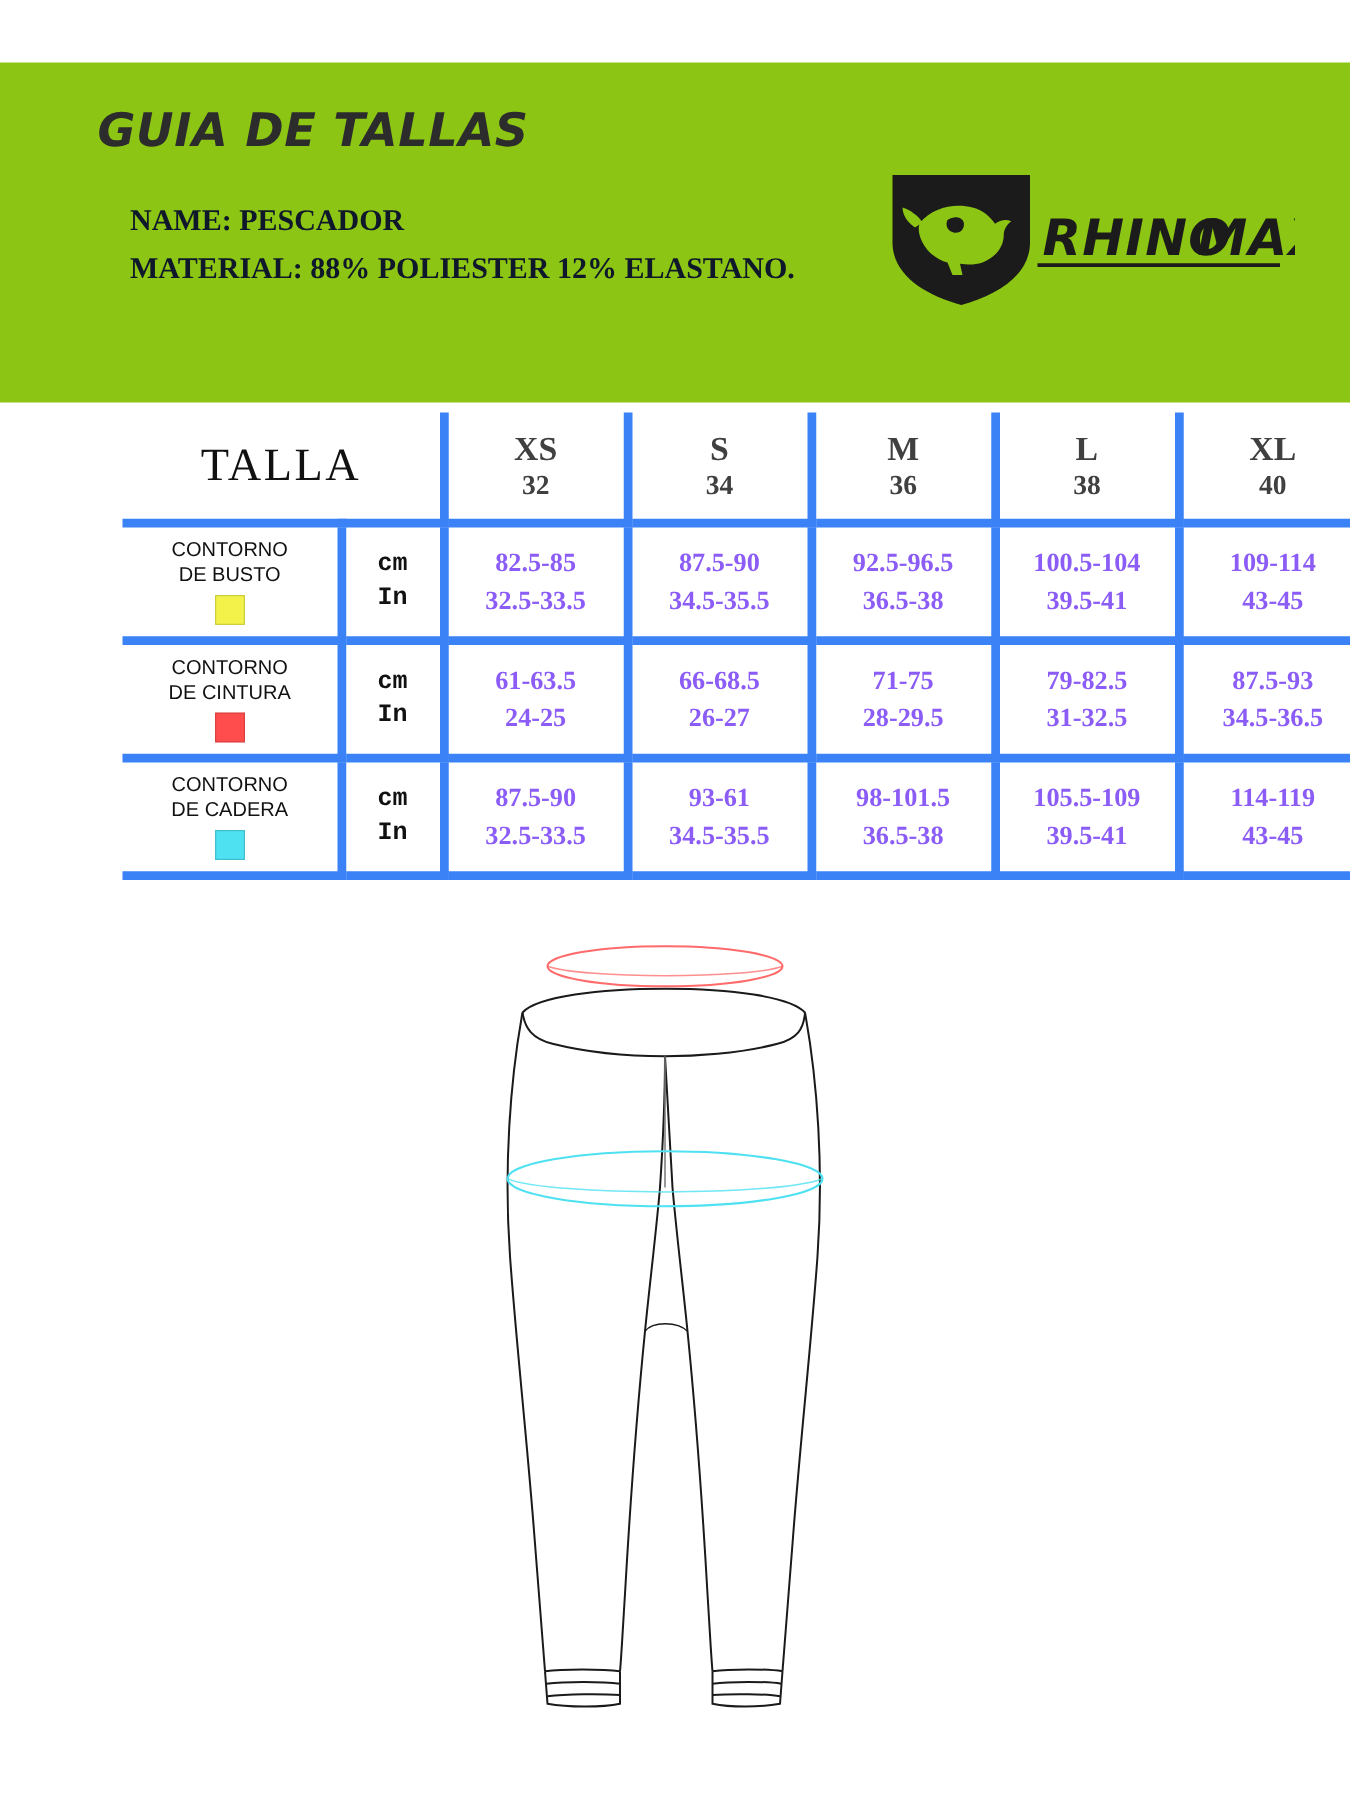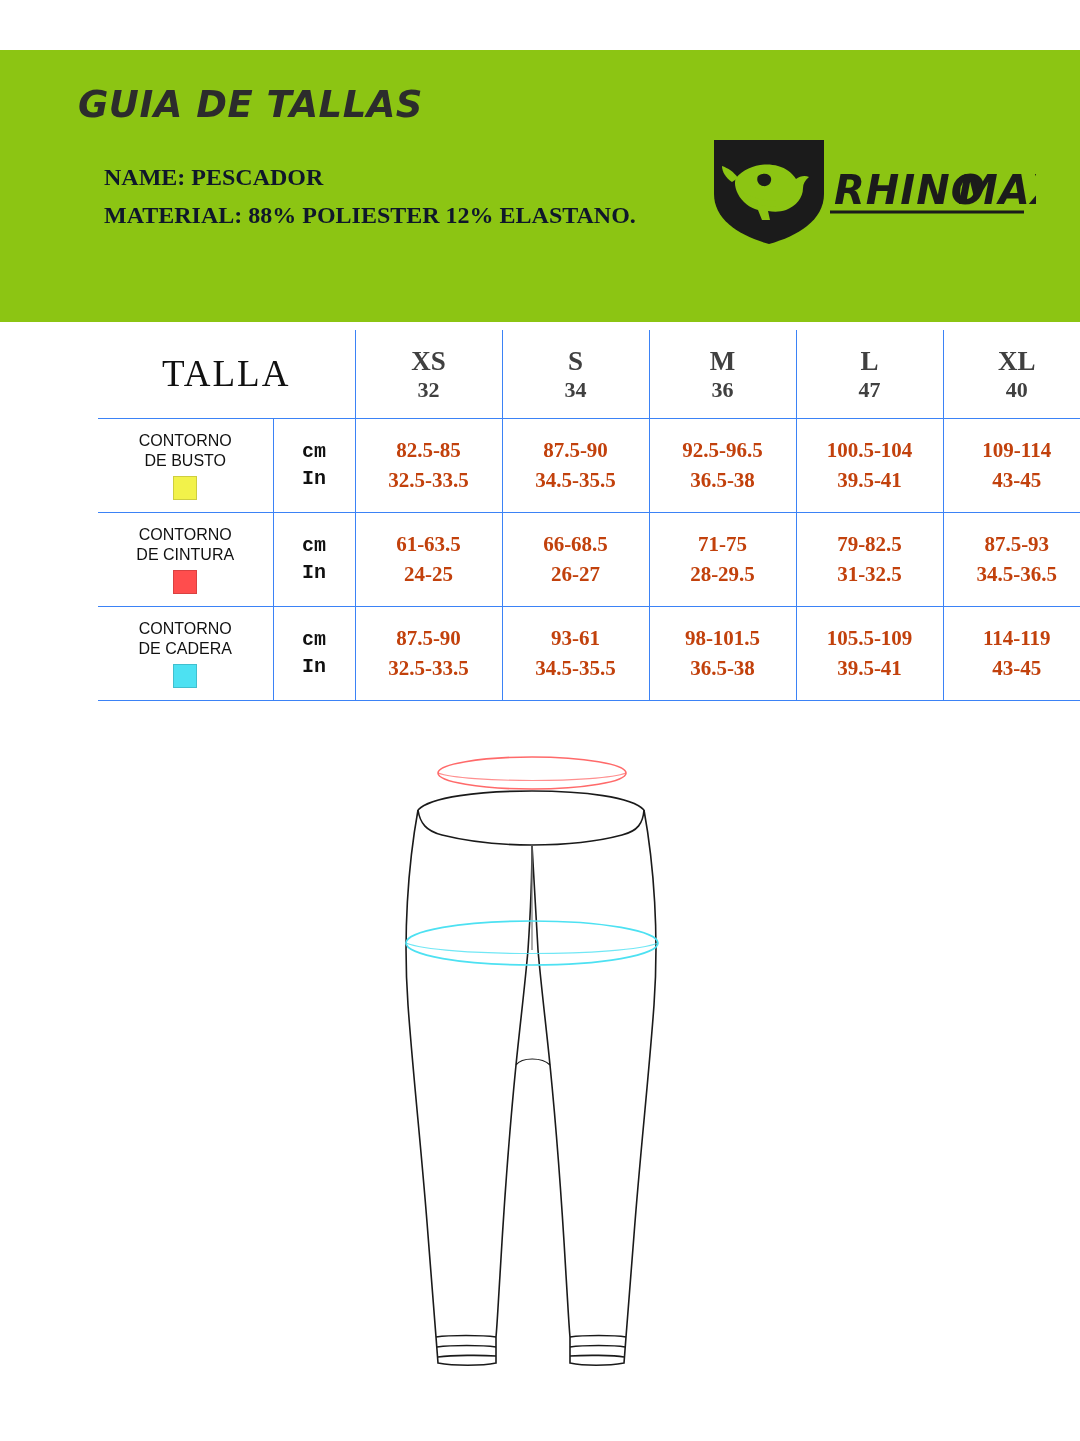--- a/index.html
+++ b/index.html
@@ -59,21 +59,21 @@
     position: absolute;
     left: 98px; top: 330px;
     width: 900px;
   }
   table.size-table {
     border-collapse: collapse;
     width: 900px;
     table-layout: fixed;
   }
   table.size-table td, table.size-table th {
-    border: 1px solid #3b82f6;
+    border: 7px solid #3b82f6;
     padding: 0;
     text-align: center;
     vertical-align: middle;
   }
   
   table.size-table tr > td:first-child,
   table.size-table tr > th:first-child { border-left: none; }
   table.size-table tr > td:last-child,
   table.size-table tr > th:last-child { border-right: none; }
   table.size-table thead tr th { border-top: none; }
@@ -118,21 +118,21 @@
     font-family: Liberation Mono, monospace;
     font-weight: bold;
     font-size: 20px;
     color: #111;
     line-height: 1.35;
   }
   .vals {
     font-family: "Liberation Serif", serif;
     font-weight: bold;
     font-size: 21px;
-    color: #c2410c;
+    color: #8b5cf6;
     line-height: 1.45;
   }
   .vals span { display: block; }
 
   
   .illustration {
     position: absolute;
     left: 370px; top: 735px;
     width: 330px; height: 640px;
   }
@@ -193,21 +193,21 @@
           <th class="size-head">
             <span class="s-letter">S</span>
             <span class="s-num">34</span>
           </th>
           <th class="size-head">
             <span class="s-letter">M</span>
             <span class="s-num">36</span>
           </th>
           <th class="size-head">
             <span class="s-letter">L</span>
-            <span class="s-num">47</span>
+            <span class="s-num">38</span>
           </th>
           <th class="size-head">
             <span class="s-letter">XL</span>
             <span class="s-num">40</span>
           </th>
         </tr>
       </thead>
       <tbody>
 
         <tr class="body-row">

